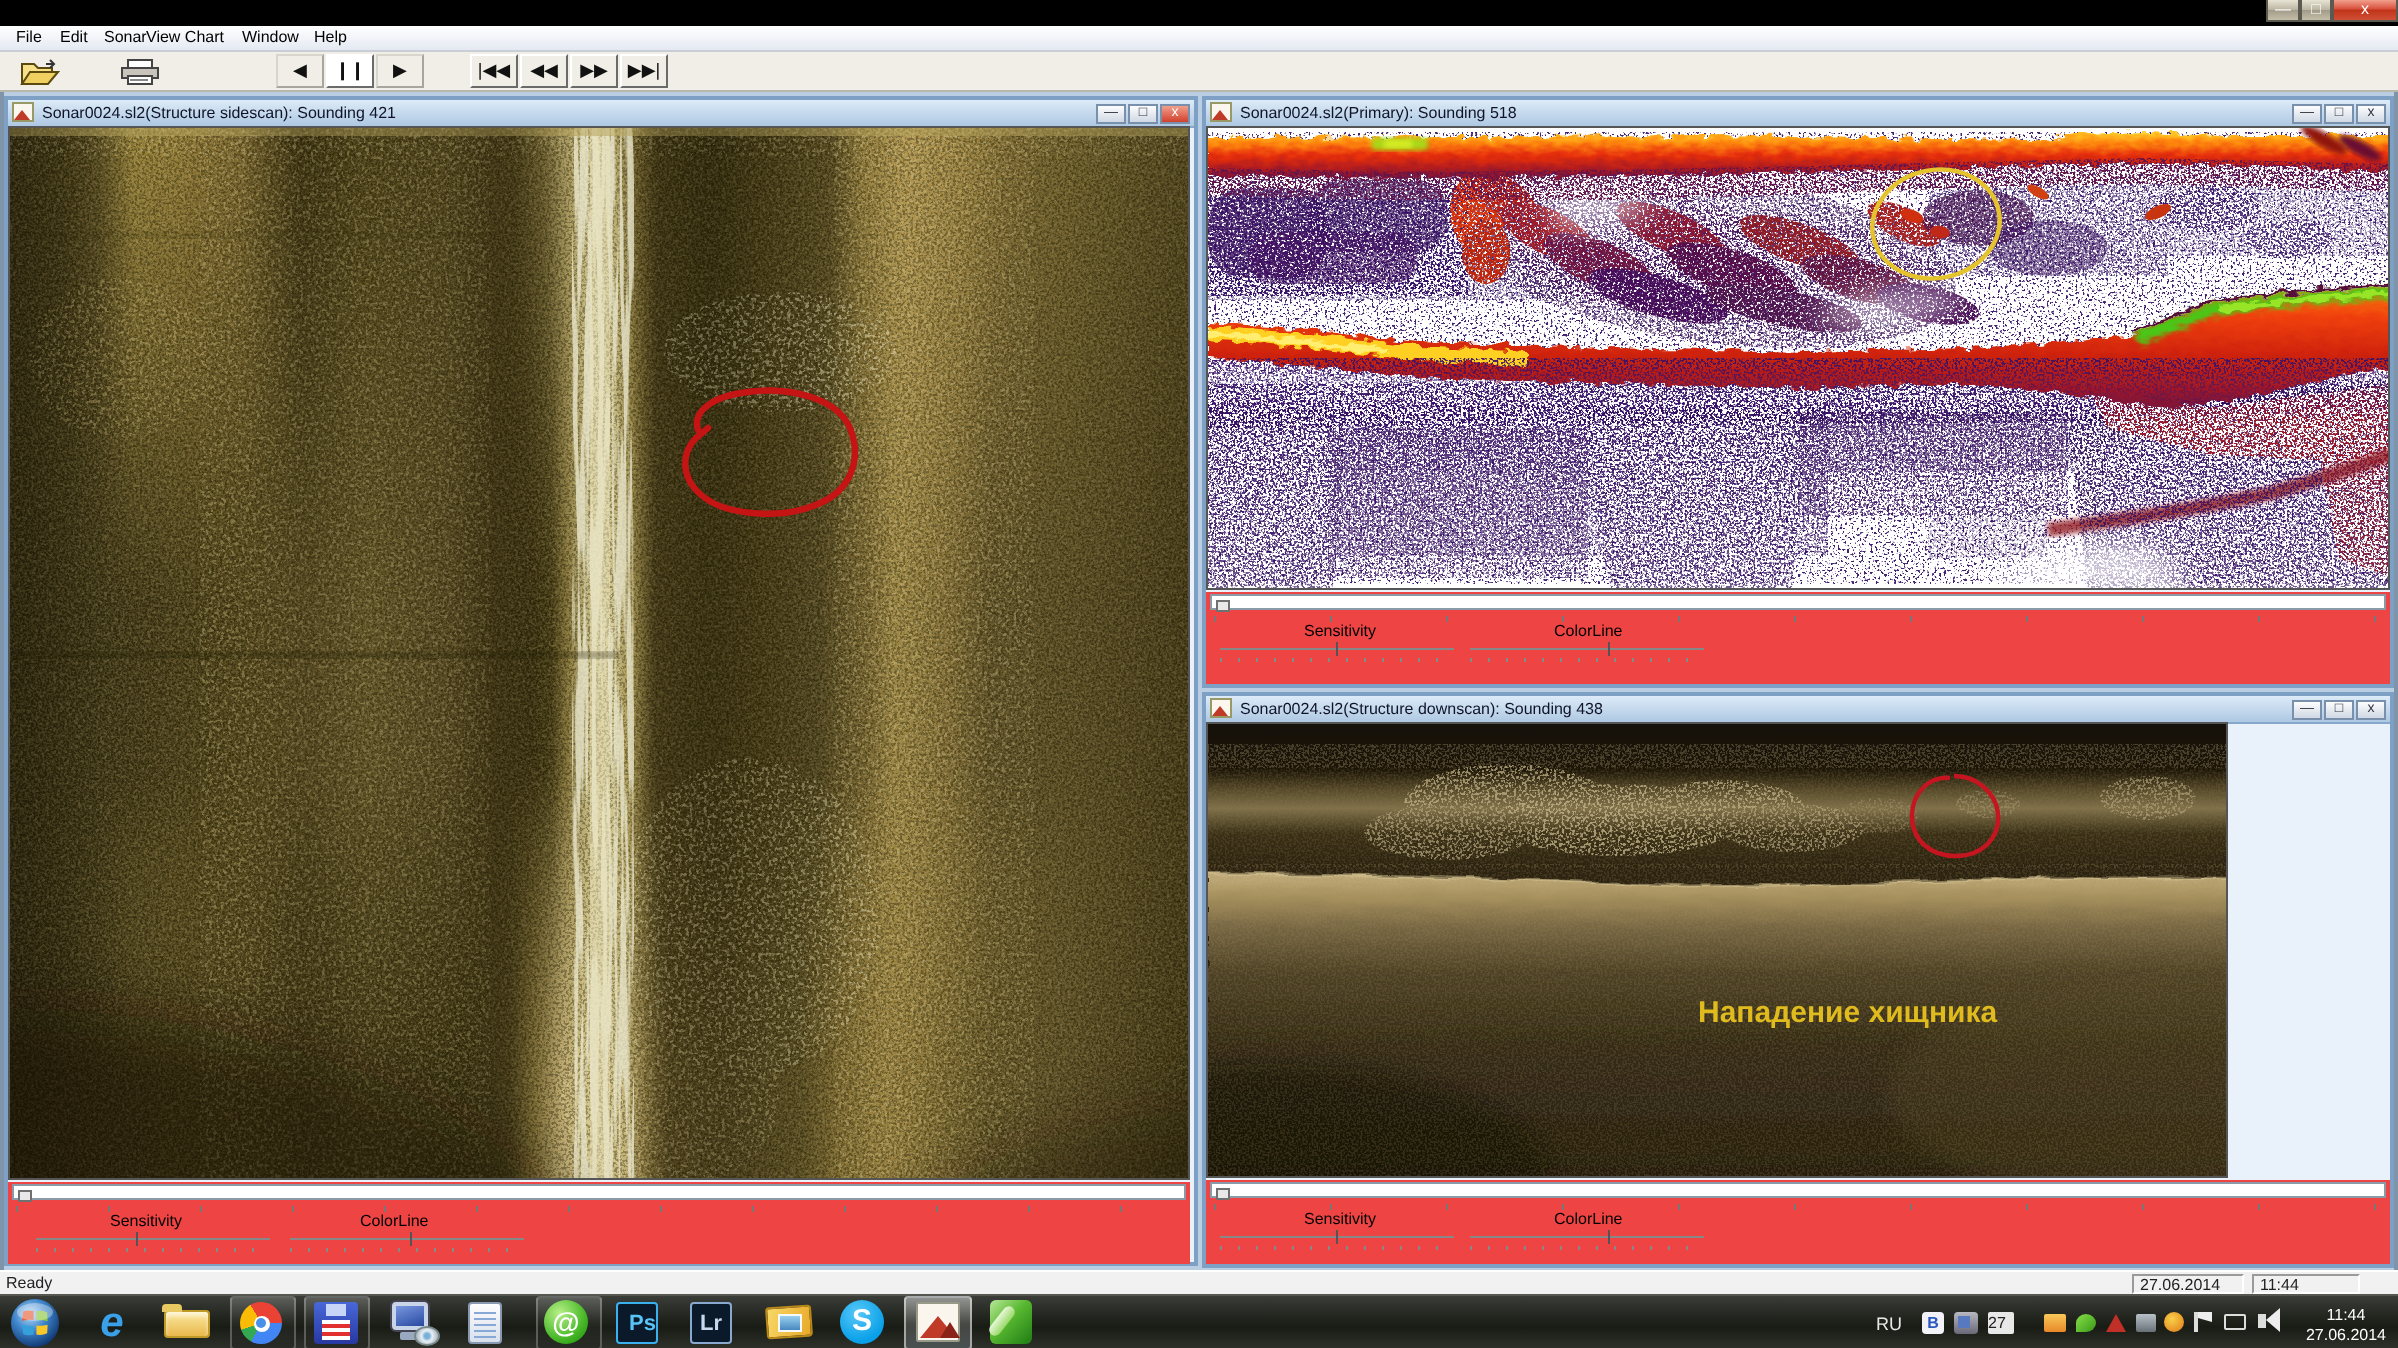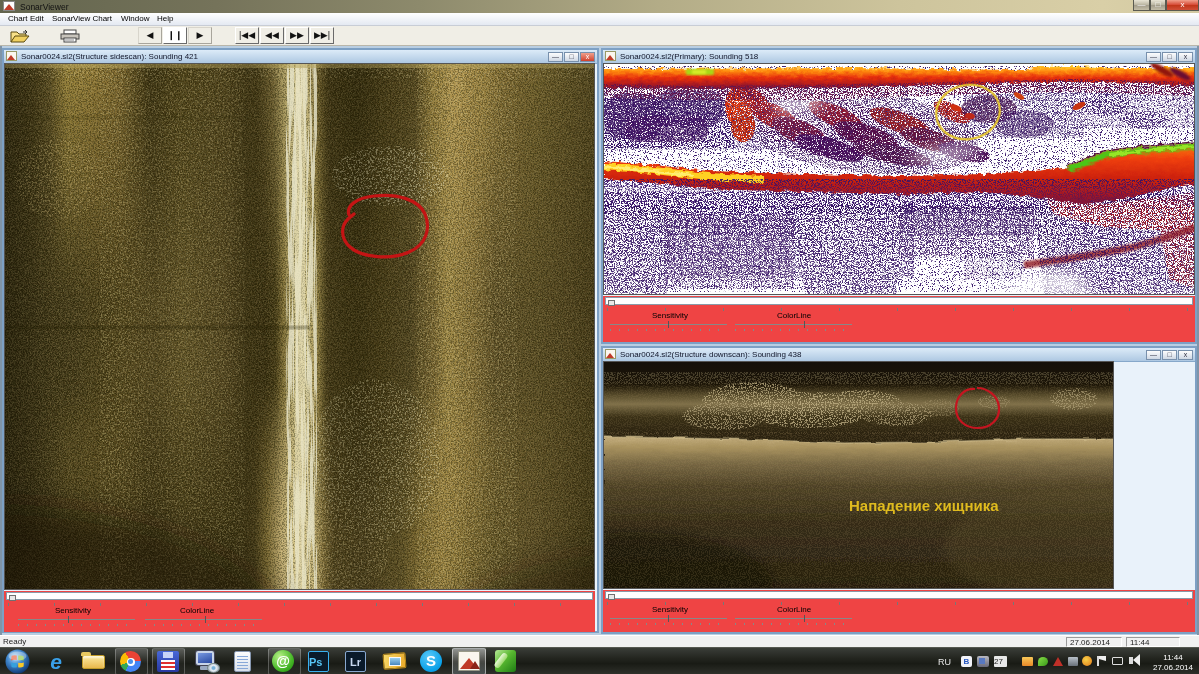--- a/index.html
+++ b/index.html
@@ -40,32 +40,26 @@
 #statusbar{left:0;top:635px;width:1199px;height:12px;background:#f1f1f1;border-top:1px solid #fff;font-size:8px;color:#222}
 .sbox{position:absolute;top:1px;height:10px;border:1px solid;border-color:#9a9a9a #fff #fff #9a9a9a;font-size:8px;padding:0 3px;color:#222}
 
 #taskbar{left:0;top:647px;width:1199px;height:27px;background:linear-gradient(#3a3d38,#23251f 40%,#191b15 60%,#2e302a);border-top:1px solid #555850}
 .tico{position:absolute;top:2px;width:24px;height:23px;border-radius:2px}
 .tray{position:absolute;top:0;height:27px;color:#fff;font-size:9px}
 </style></head>
 <body>
 <div id="app">
 
-  <div id="titlebar" class="abs">
-    <div class="ticon abs">
-        <i></i>
-      </div>
-    <div class="ttext abs">SonarViewer</div>
-  </div>
   <div class="capbtn abs" id="cb-min">—</div>
   <div class="capbtn abs" id="cb-max">□</div>
   <div class="capbtn abs" id="cb-close">x</div>
 
   <div id="menubar" class="abs">
-    <span style="left:8px">Chart</span>
+    <span style="left:8px">File</span>
       <span style="left:30px">Edit</span>
       <span style="left:52px">Sonar</span>
     <span style="left:73px">View Chart</span>
       <span style="left:121px">Window</span>
       <span style="left:157px">Help</span>
   </div>
 
   <div id="toolbar" class="abs">
     <div style="position:absolute;left:10px;top:3px"><svg width="20" height="14" xmlns="http://www.w3.org/2000/svg">
           <path d="M1,13 L1,3 L7,3 L9,5 L16,5 L16,7" fill="#f8e088" stroke="#5a4a10"></path>
@@ -628,21 +622,21 @@
     <div style="position:absolute;left:161px;top:14px;width:14px;height:2px;background:#e03030"></div>
     <div style="position:absolute;left:161px;top:18px;width:14px;height:2px;background:#e03030"></div>
     <div style="position:absolute;left:163px;top:4px;width:10px;height:6px;background:#c8d4f8"></div>
     <div class="tico" style="left:196px;top:3px;width:18px;height:14px;background:linear-gradient(160deg,#7898e0,#2848a0);border:2px solid #c8d4e8;border-radius:2px;box-shadow:0 0 0 1px #445"></div>
     <div style="position:absolute;left:200px;top:18px;width:11px;height:4px;background:#9aa8c0;border-radius:1px"></div>
     <div style="position:absolute;left:207px;top:15px;width:13px;height:10px;border-radius:50%;background:radial-gradient(circle at 50% 50%,#78b0d8 18%,#e8eef4 40%,#b0bcc8 75%);border:1px solid #788"></div>
     <div class="tico" style="left:234px;top:3px;width:17px;height:21px;background:linear-gradient(#fdfdfd,#d8e0ec);border:1px solid #8898b0"></div>
     <div style="position:absolute;left:237px;top:8px;width:11px;height:13px;background:repeating-linear-gradient(#88a8d8 0,#88a8d8 1px,transparent 1px,transparent 3px)"></div>
     <div style="position:absolute;left:268px;top:0;width:33px;height:27px;background:linear-gradient(rgba(255,255,255,.18),rgba(255,255,255,.05) 50%,rgba(0,0,0,.1));border:1px solid rgba(255,255,255,.25);border-radius:2px"></div>
     <div class="tico" style="left:272px;top:2px;width:22px;height:22px;border-radius:50%;background:radial-gradient(circle at 35% 30%,#b8f088,#48b828 60%,#188808);color:#fff;font-size:14px;font-weight:bold;text-align:center;line-height:22px">@</div>
-    <div class="tico" style="left:308px;top:3px;width:21px;height:21px;background:#0a1a2a;border:1px solid #3ab0f0;border-radius:2px;color:#57c5f7;font-size:11px;font-weight:bold;text-align:left;line-height:20px">Ps</div>
+    <div class="tico" style="left:308px;top:3px;width:21px;height:21px;background:#0a1a2a;border:1px solid #3ab0f0;border-radius:2px;color:#57c5f7;font-size:11px;font-weight:bold;text-align:right;line-height:20px">Ps</div>
     <div class="tico" style="left:345px;top:3px;width:21px;height:21px;background:#0a1a2a;border:1px solid #88a8d0;border-radius:2px;color:#c8d8f0;font-size:11px;font-weight:bold;text-align:center;line-height:20px">Lr</div>
     <div class="tico" style="left:383px;top:5px;width:23px;height:16px;background:linear-gradient(110deg,#f8d868,#e8a828);border:1px solid #b88818;border-radius:2px;transform:rotate(-4deg)"></div>
     <div style="position:absolute;left:389px;top:9px;width:12px;height:9px;background:linear-gradient(#9ad0f0,#4888c0);border:1px solid #f8f8f8"></div>
     <div class="tico" style="left:420px;top:2px;width:22px;height:22px;border-radius:50%;background:radial-gradient(circle at 40% 30%,#58c8f8,#08a0e8 70%);color:#fff;font-size:15px;font-weight:bold;text-align:center;line-height:22px">S</div>
     <div style="position:absolute;left:452px;top:0;width:34px;height:27px;background:linear-gradient(rgba(255,255,255,.45),rgba(255,255,255,.2) 50%,rgba(160,180,200,.25));border:1px solid rgba(255,255,255,.5);border-radius:2px"></div>
     <div class="tico" style="left:458px;top:3px;width:22px;height:20px;background:#faf6ee;border:1px solid #998;border-radius:1px"></div>
     <div style="position:absolute;left:460px;top:10px;width:0;height:0;border-left:9px solid transparent;border-right:9px solid transparent;border-bottom:11px solid #c03a28"></div>
     <div style="position:absolute;left:470px;top:13px;width:0;height:0;border-left:5px solid transparent;border-right:5px solid transparent;border-bottom:8px solid #8a2418"></div>
     <div class="tico" style="left:495px;top:2px;width:21px;height:22px;background:linear-gradient(135deg,#b8e898,#58b830 45%,#1e7c14);border-radius:3px"></div>
     <div style="position:absolute;left:498px;top:4px;width:6px;height:17px;background:linear-gradient(90deg,#e8f8d8,#98d868);transform:rotate(38deg);transform-origin:50% 50%;border-radius:3px"></div>

